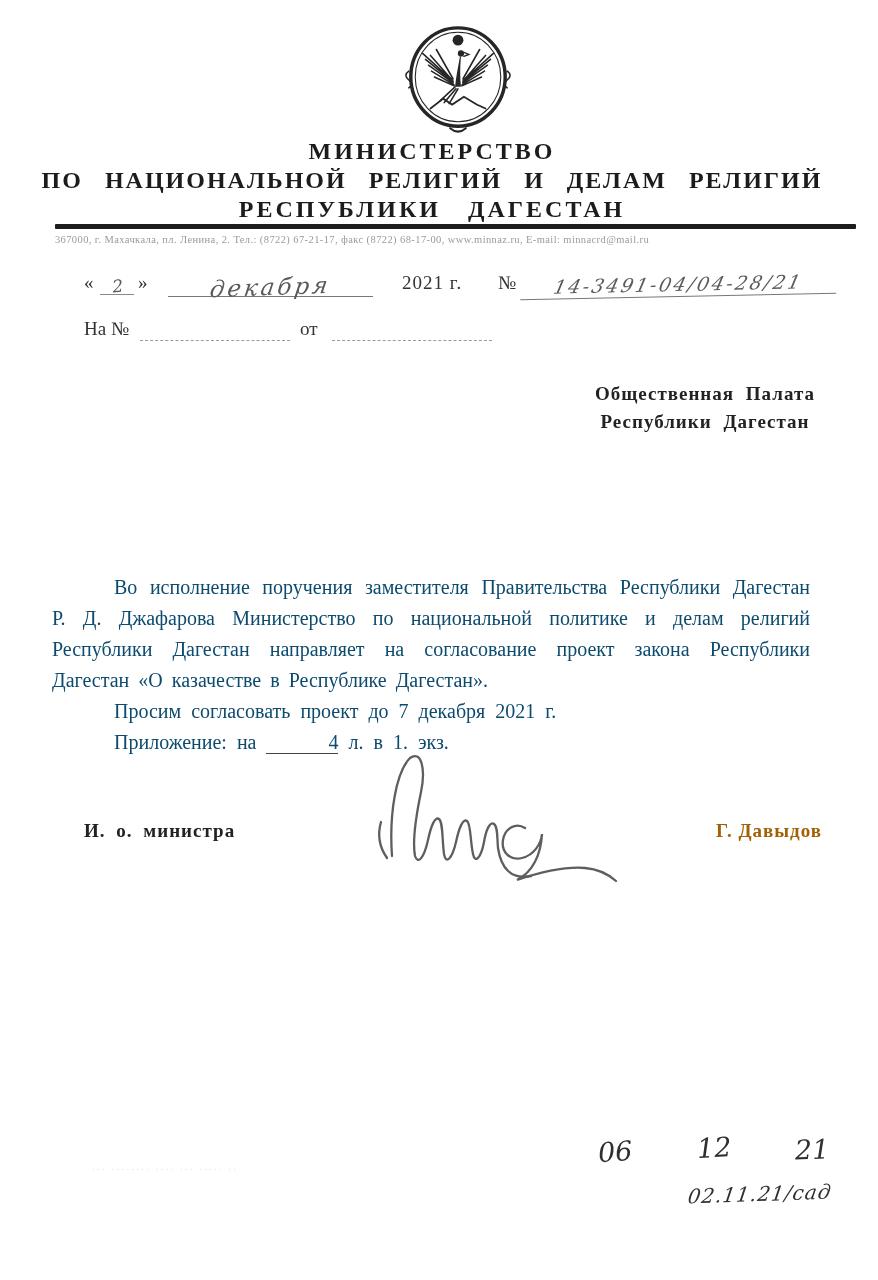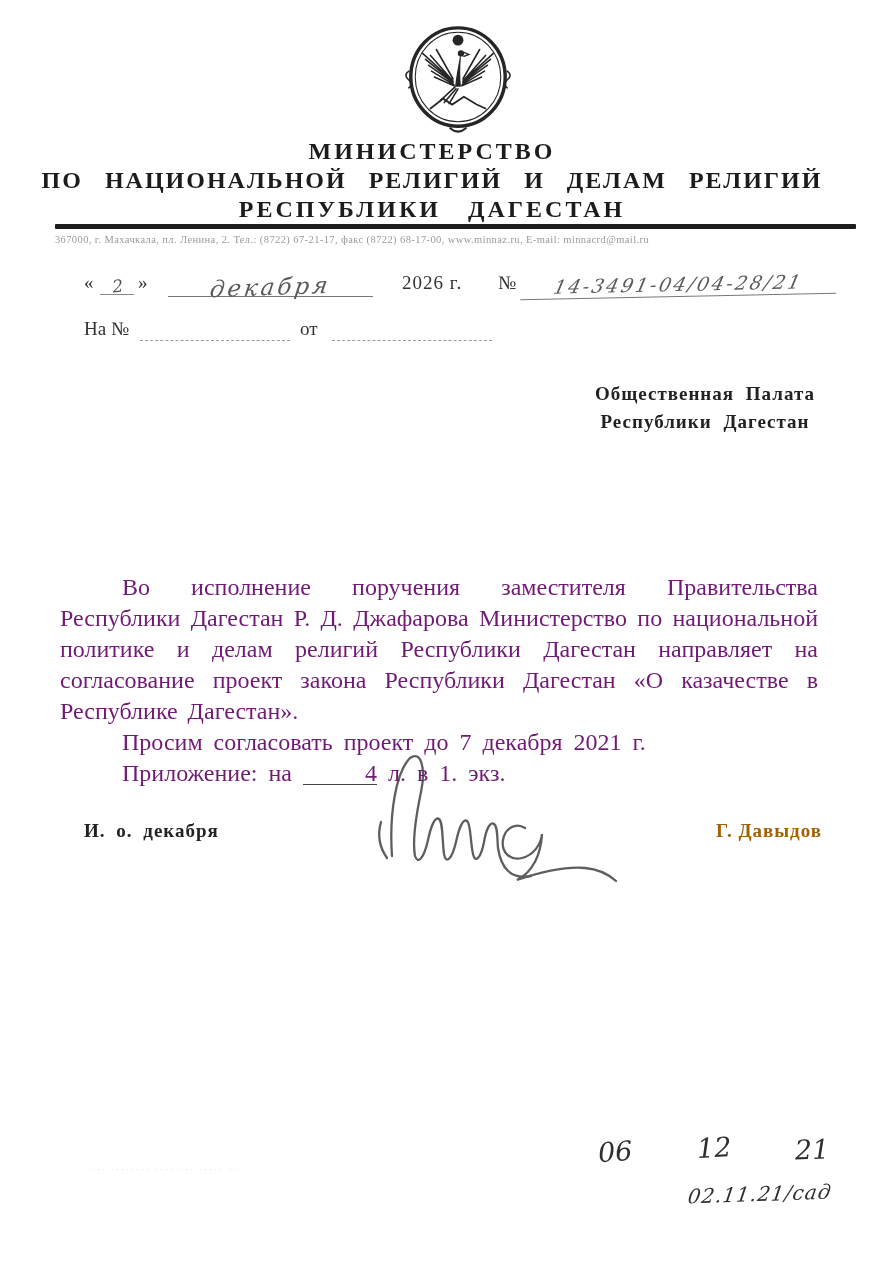--- a/index.html
+++ b/index.html
@@ -29,21 +29,21 @@
   .numlabel{left:498px;top:272px;}
   .numline{left:520px;top:272px;width:316px;border-bottom:1.5px solid #777;height:24px;text-align:center;transform:rotate(-1.2deg);}
   .num{font-size:19px;letter-spacing:2.5px;display:inline-block;transform:skewX(-14deg);white-space:nowrap;position:relative;top:1px;}
   .onnum{left:84px;top:318px;}
   .blank1{left:140px;top:318px;width:150px;border-bottom:1px dashed #9b9b9b;height:22px;}
   .fromlabel{left:300px;top:318px;}
   .blank2{left:332px;top:318px;width:160px;border-bottom:1px dashed #9b9b9b;height:22px;}
   
   .addressee{left:560px;top:380px;width:290px;text-align:center;font-weight:700;font-size:19px;letter-spacing:1px;word-spacing:6px;color:#222;line-height:28px;}
   
-  .body{left:60px;top:572px;width:758px;font-size:24px;line-height:31px;color:#701a75;}
+  .body{left:52px;top:572px;width:758px;font-size:20px;line-height:31px;color:#0c4a6e;}
   .p1{text-align:justify;text-indent:62px;word-spacing:4px;margin:0;}
   .p2{margin:0;text-indent:62px;word-spacing:5px;}
   .p3{margin:0;text-indent:62px;word-spacing:5px;}
   .uline{display:inline-block;min-width:30px;text-align:center;border-bottom:1px solid #444;line-height:22px;}
   
   .sigpos{left:84px;top:820px;font-weight:700;font-size:19px;letter-spacing:1px;word-spacing:5px;color:#222;}
   .signer{left:716px;top:820px;font-weight:700;font-size:19px;letter-spacing:1px;color:#a16207;}
   .signature{left:335px;top:742px;width:300px;height:152px;}
   
   .faintnote{left:92px;top:1164px;font-size:9px;color:#d2d2d2;letter-spacing:2px;filter:blur(.4px);}
@@ -89,21 +89,21 @@
   <div class="abs title title1">МИНИСТЕРСТВО</div>
   <div class="abs title title2">ПО НАЦИОНАЛЬНОЙ РЕЛИГИЙ И ДЕЛАМ РЕЛИГИЙ</div>
   <div class="abs title title3">РЕСПУБЛИКИ ДАГЕСТАН</div>
   <div class="abs rule"></div>
   <div class="abs address">367000, г. Махачкала, пл. Ленина, 2. Тел.: (8722) 67-21-17, факс (8722) 68-17-00, www.minnaz.ru, E-mail: minnacrd@mail.ru</div>
 
   <div class="abs refrow q"><span>«</span></div>
   <div class="abs dayline"><span class="hand day">2</span></div>
   <div class="abs refrow" style="left:138px;top:272px;"><span>»</span></div>
   <div class="abs monthline"><span class="hand month">декабря</span></div>
-  <div class="abs refrow year">2026 г.</div>
+  <div class="abs refrow year">2021 г.</div>
   <div class="abs refrow numlabel">№</div>
   <div class="abs numline"><span class="hand num">14-3491-04/04-28/21</span></div>
 
   <div class="abs refrow onnum">На №</div>
   <div class="abs blank1"></div>
   <div class="abs refrow fromlabel">от</div>
   <div class="abs blank2"></div>
 
   <div class="abs addressee">
     <div>Общественная Палата</div>
@@ -113,21 +113,21 @@
   <div class="abs body">
     <p class="p1">Во исполнение поручения заместителя Правительства Республики Дагестан  Р. Д. Джафарова Министерство по национальной политике и делам религий Республики Дагестан направляет на согласование проект закона Республики Дагестан «О казачестве в Республике Дагестан».</p>
     <p class="p2">Просим согласовать проект до 7 декабря 2021 г.</p>
     <p class="p3">
       <span>Приложение: на</span>
       <span class="uline">4</span>
       <span>л. в 1. экз.</span>
     </p>
   </div>
 
-  <div class="abs sigpos">И. о. декабря</div>
+  <div class="abs sigpos">И. о. министра</div>
   <div class="abs signature">
     <svg width="300" height="152" viewBox="0 0 300 152">
       <g fill="none" stroke="#3b3b3b" stroke-width="2.3" stroke-linecap="round" opacity="0.82">
         <path d="M46 80 C42 94 45 106 52 116"></path>
         <path d="M57 114 C54 72 61 30 75 16 C86 8 91 26 86 50 C81 74 77 98 80 114 C83 123 89 116 93 98 C96 84 100 74 104 77 C108 80 107 96 109 112 C111 123 117 117 121 100 C124 86 128 76 132 79 C136 82 135 98 138 112 C140 122 146 116 149 100 C151 88 155 79 159 82 C163 85 162 96 163 106"></path>
         <path d="M190 86 C181 80 170 86 168 98 C166 110 175 119 187 116 C199 113 206 102 207 92 C206 112 198 130 182 138 C200 132 226 124 250 126 C262 127 272 131 281 139"></path>
         <path d="M163 106 C166 126 176 138 196 134"></path>
       </g>
     </svg>
   </div>

